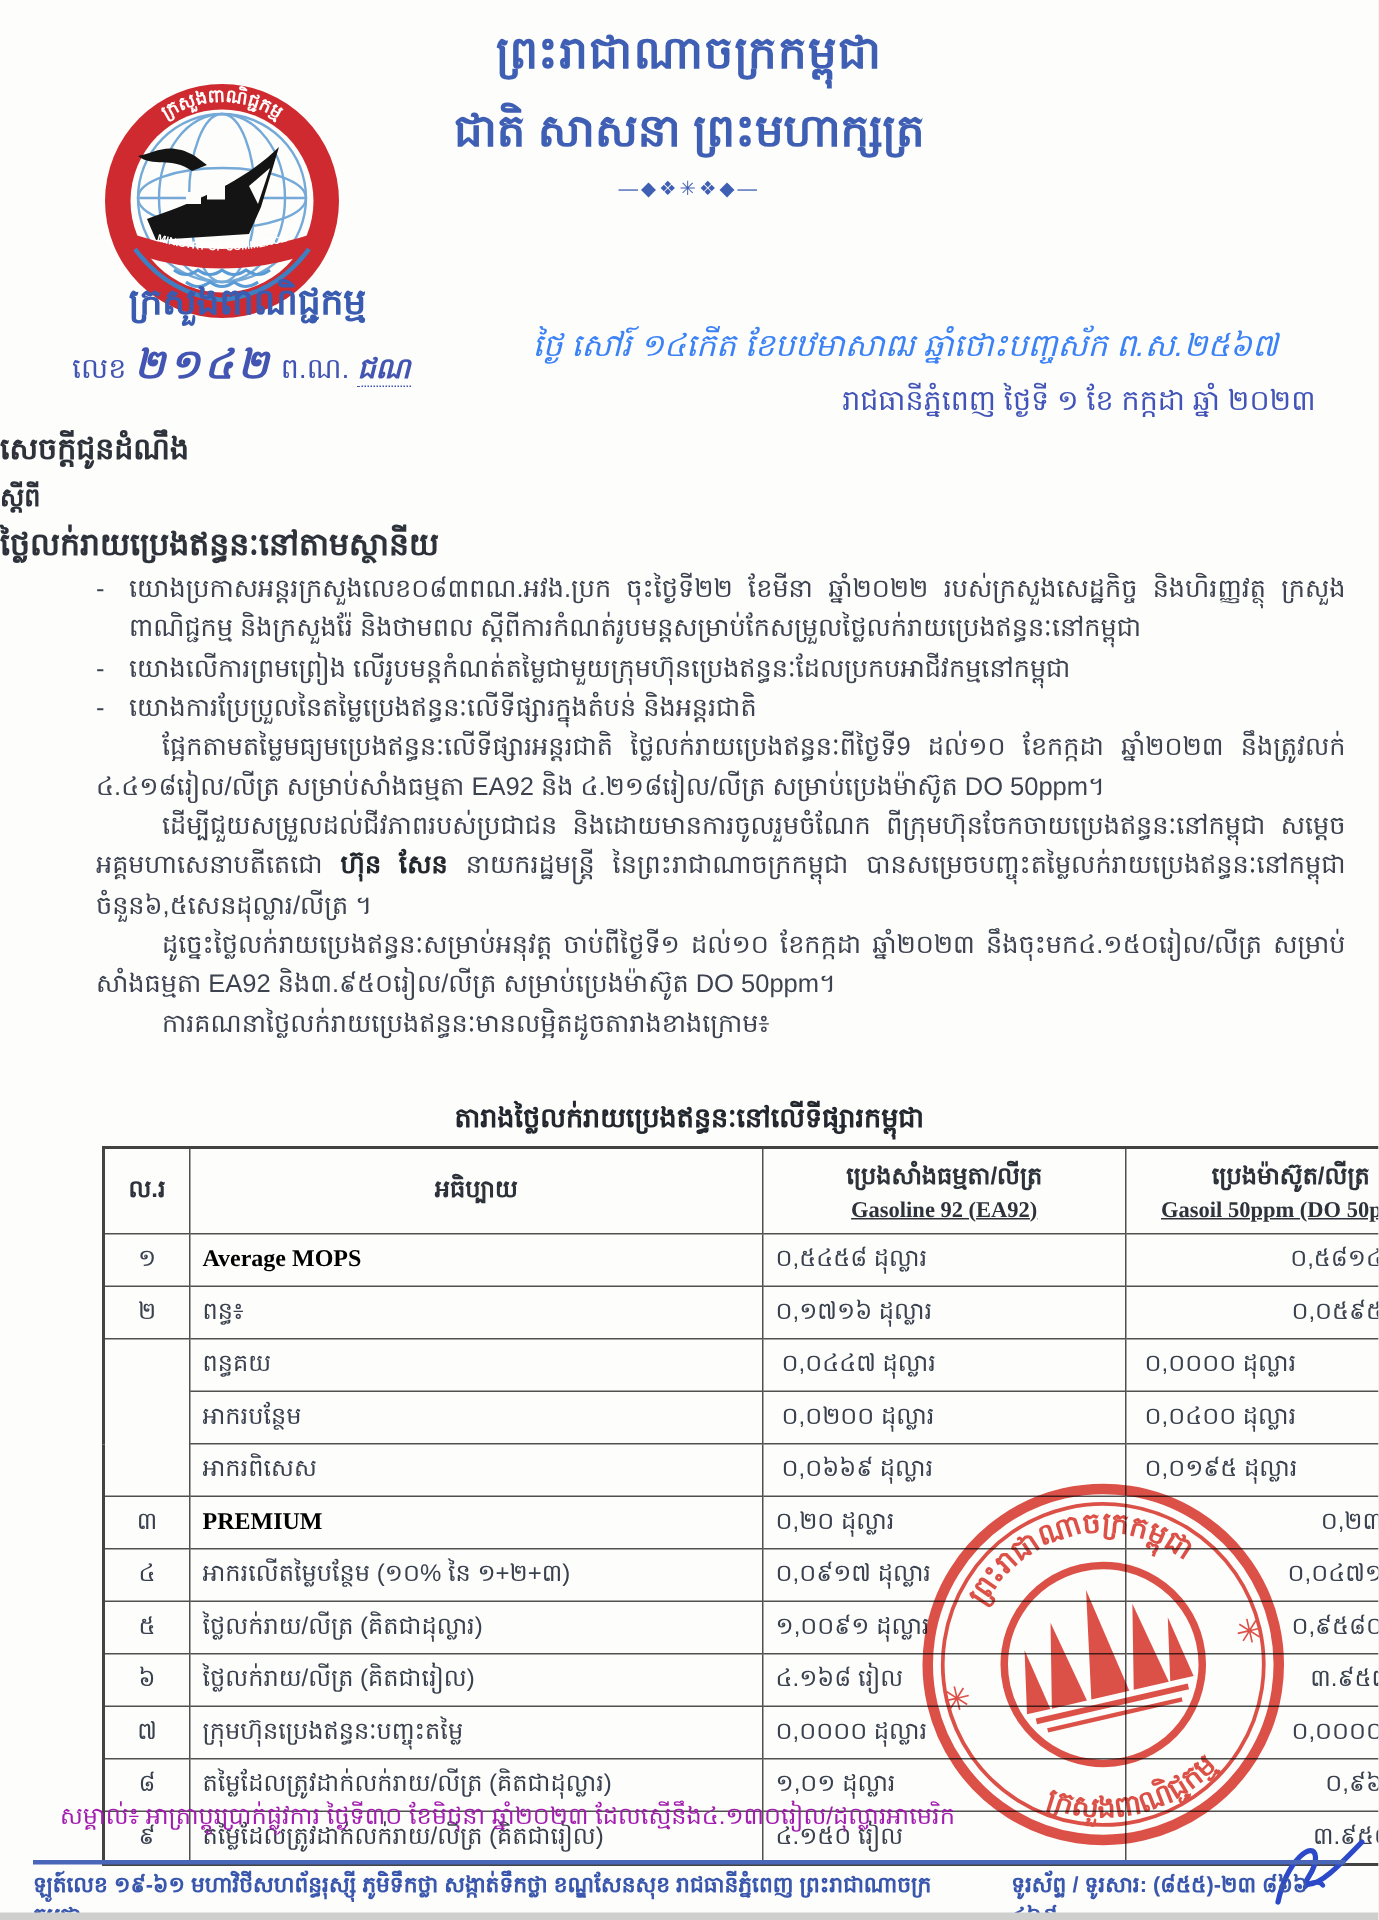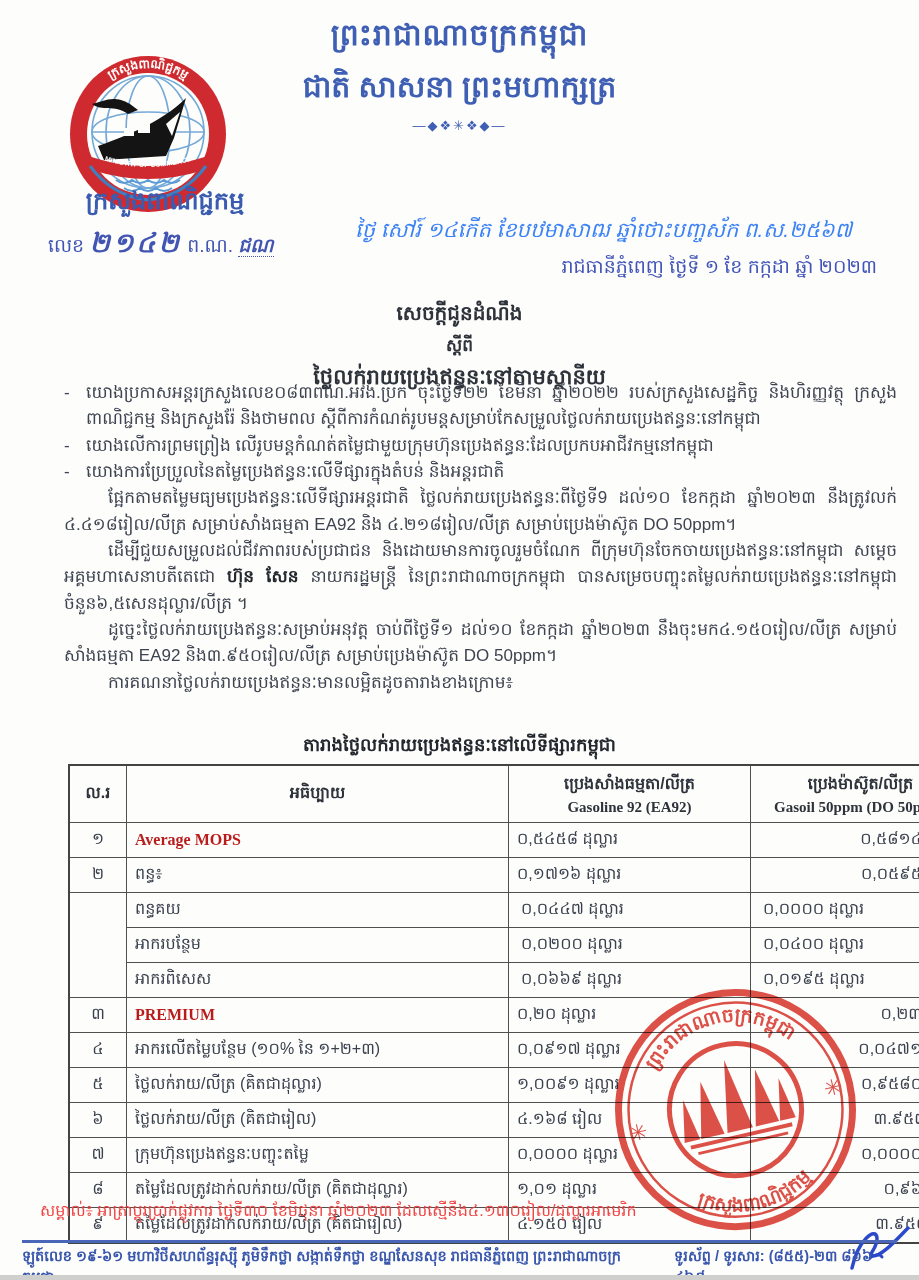--- a/index.html
+++ b/index.html
@@ -19,48 +19,48 @@
   .ministry-name{position:absolute;left:40px;top:186px;width:250px;text-align:center;
     color:#3a5cb0;font-weight:bold;font-size:24px;}
   .ref-line{position:absolute;left:48px;top:226px;width:300px;font-size:19px;color:#4355b2;}
   .ref-line .num{font-size:27px;font-style:italic;font-weight:bold;letter-spacing:3px;}
   .ref-line .code{font-style:italic;font-weight:bold;border-bottom:1px dotted #4355b2;}
   
   .dateline1{position:absolute;left:355px;top:216px;width:550px;font-size:21px;
     color:#3b82f6;font-style:italic;white-space:nowrap;}
   .dateline2{position:absolute;right:42px;top:254px;font-size:19px;color:#4254b8;white-space:nowrap;}
   
-  .doc-title{position:absolute;top:300px;left:0;right:0;text-align:center;color:#2e333b;}
+  .doc-title{position:absolute;top:286px;left:0;right:0;text-align:left;color:#2e333b;}
   .doc-title .t1{font-size:20px;font-weight:bold;}
   .doc-title .t2{font-size:17px;font-weight:bold;margin-top:4px;}
   .doc-title .t3{font-size:21px;font-weight:bold;margin-top:4px;}
   
   .body-block{position:absolute;left:64px;right:22px;top:380px;height:352px;overflow:hidden;
     font-size:17px;line-height:1.55;text-align:justify;color:#3d4350;}
   .bullet{display:flex;gap:12px;}
   .bullet .dash{flex:0 0 10px;}
   .para{margin:0;text-indent:44px;}
   .strong-name{font-weight:bold;color:#23272e;margin-top:48px;}
   
   .table-title{position:absolute;top:733px;left:0;right:0;text-align:center;
     font-size:18px;font-weight:bold;color:#23272e;}
   table.price{position:absolute;left:68px;top:764px;border-collapse:collapse;
     width:837px;table-layout:fixed;font-size:16px;color:#3a414e;}
   table.price th,table.price td{border:1px solid #50504e;padding:2px 8px;overflow:hidden;}
   table.price{border:2px solid #434341;}
   table.price th{font-weight:bold;color:#2e333b;height:52px;}
-  th .latin{font-family:"Liberation Serif",serif;font-size:15px;display:block;margin-top:2px;}
+  th .latin{font-family:"Liberation Serif",serif;font-size:15px;display:block;margin-top:2px;text-decoration:underline;}
   td.no{text-align:center;width:40px;}
   td.desc{width:365px;padding-left:10px;}
   td.val{width:225px;text-align:left;padding-right:14px;height:30px;}
   td.val2{width:203px;text-align:right;padding-right:14px;}
   tr.subrow td.val,tr.subrow td.val2{text-align:left;padding-left:12px;}
-  td.bold-desc{font-weight:bold;font-family:"Liberation Serif",serif;color:#b91c1c;}
-  
-  .note{position:absolute;left:40px;top:1200px;font-size:16px;color:#ef4444;white-space:nowrap;}
+  td.bold-desc{font-weight:bold;font-family:"Liberation Serif",serif;color:#000000;}
+  
+  .note{position:absolute;left:40px;top:1200px;font-size:16px;color:#a21caf;white-space:nowrap;}
   .footer{position:absolute;left:22px;right:22px;top:1240px;border-top:3px solid #4a66b8;padding-top:4px;}
   .footer .row{display:flex;justify-content:space-between;gap:48px;}
   .f-kh{font-size:14.5px;color:#3a57ae;font-weight:600;}
   .f-en{font-family:"Liberation Serif",serif;font-size:13.5px;color:#3f63c0;margin-top:2px;}
   .scan-edge{position:absolute;left:0;right:0;bottom:0;height:5px;background:#cfcfcd;}
   
   .stamp{position:absolute;left:596px;top:984px;width:285px;height:255px;
     transform:rotate(-13deg);opacity:.85;mix-blend-mode:multiply;pointer-events:none;}
   .signature{position:absolute;left:846px;top:1224px;width:68px;height:52px;}
 </style>

